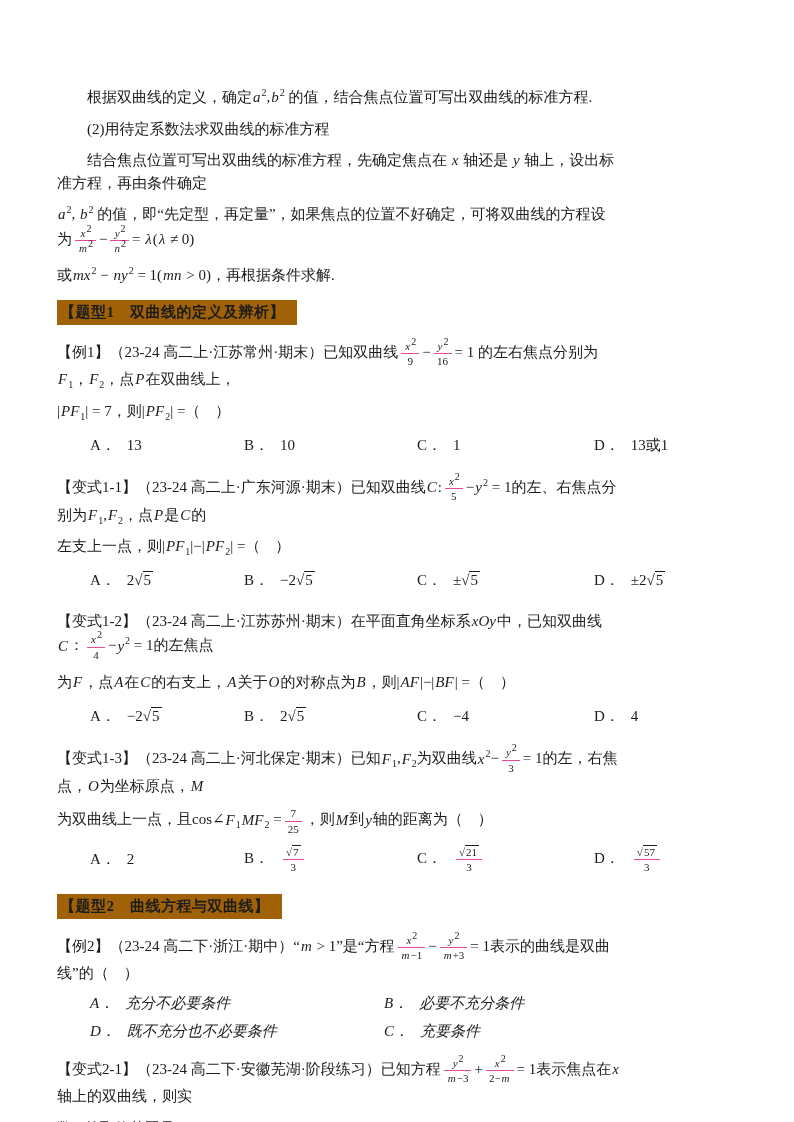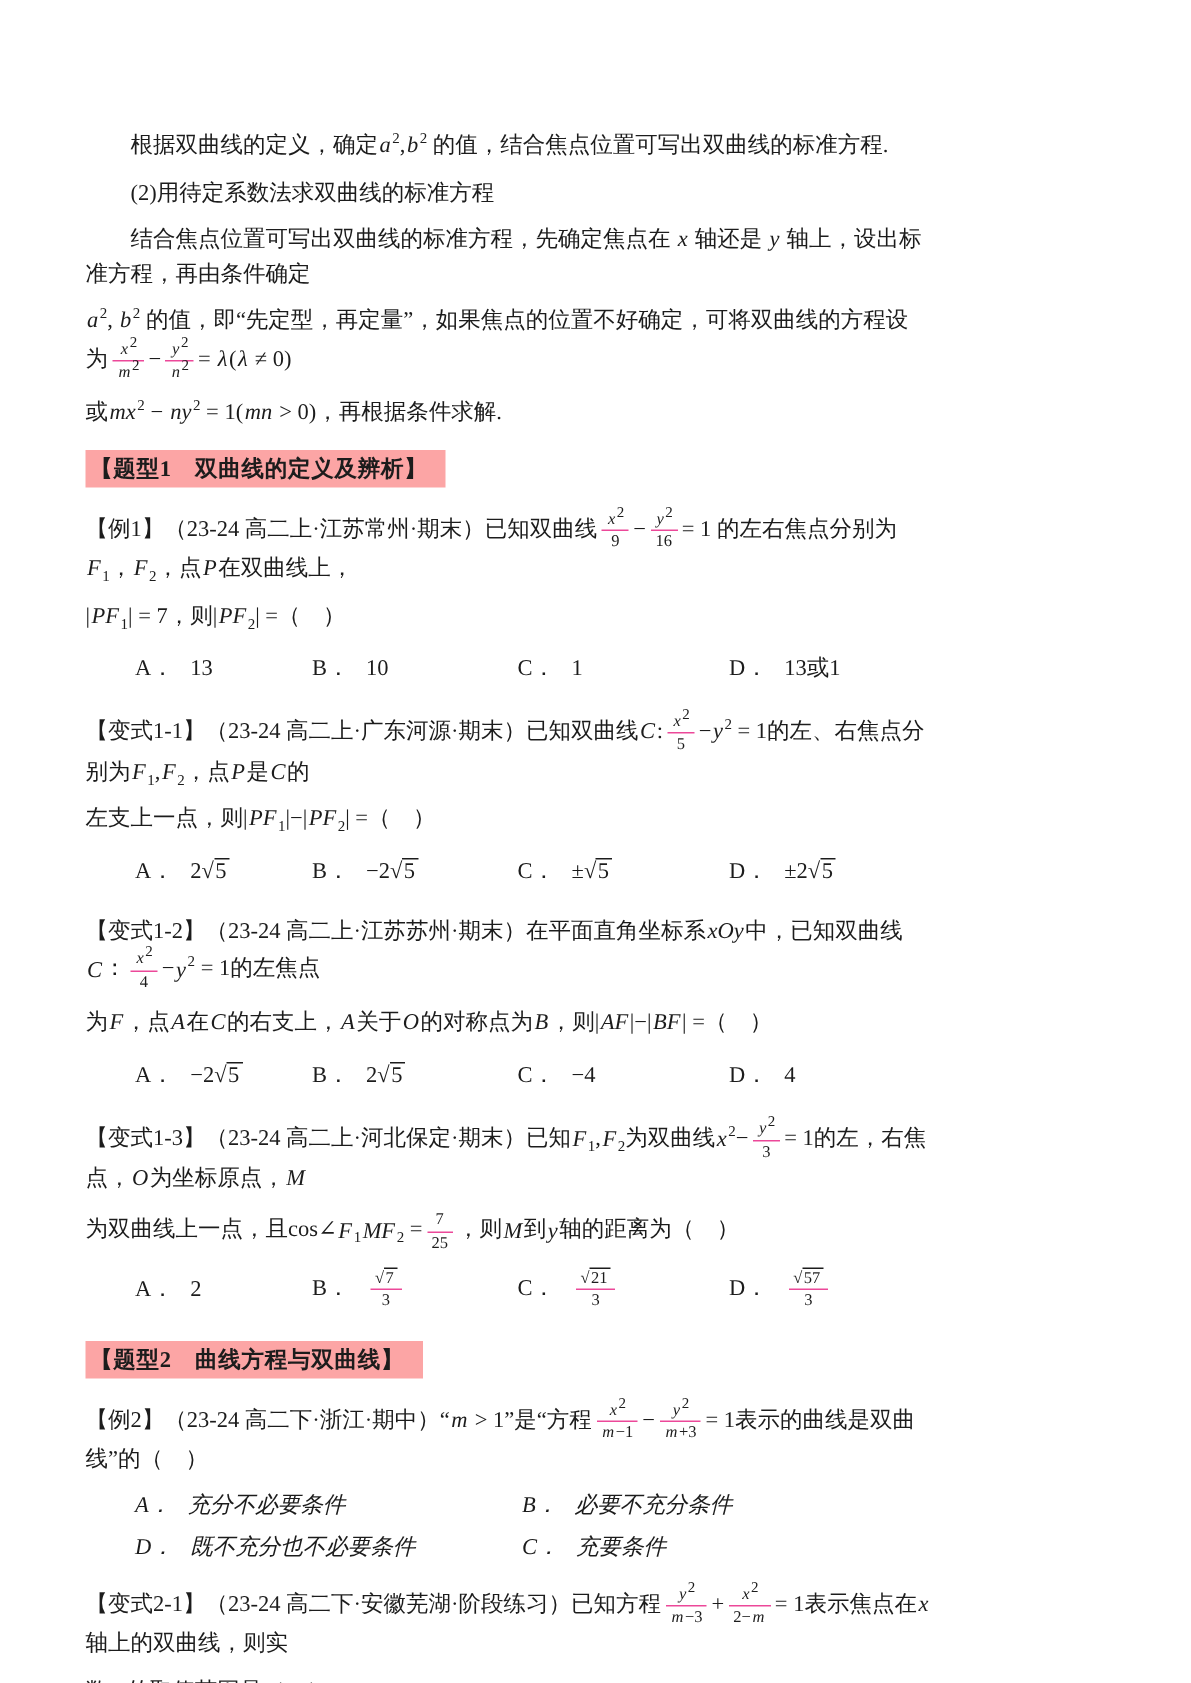--- a/index.html
+++ b/index.html
@@ -14,25 +14,25 @@
   .it{font-style:italic;font-family:"Liberation Serif","DejaVu Serif",serif;padding:0 1px;}
   sup{font-size:10px;line-height:0;}
   sub{font-size:10px;line-height:0;}
   .frac{display:inline-block;vertical-align:middle;text-align:center;margin:0 3px;}
   .fn,.fd{display:block;font-size:11px;line-height:1.3;padding:0 3px;white-space:nowrap;}
   .fd{border-top:1px solid #ec4899;}
   .sq{white-space:nowrap;}
   .rad{border-top:1px solid #1c1c1c;padding:0 2px 0 1px;}
   .sec{margin:4px 0 0 0;}
   .sec-header{
-    display:inline-block;background:#fca5a5;font-weight:bold;
+    display:inline-block;background:#a16207;font-weight:bold;
     padding:3px 12px 3px 3px;margin:4px 0 12px 0;letter-spacing:0.5px;
   }
   .problem{margin:2px 0 0 0;}
-  .opts{display:grid;padding-left:33px;margin:3px 0 15px 0;align-items:center;min-height:28px;}
+  .opts{display:grid;padding-left:33px;margin:3px 0 15px 0;align-items:center;min-height:28px;gap:36px;}
   .opts4{grid-template-columns:118px 137px 141px auto;}
   .opts2{grid-template-columns:258px auto;row-gap:9px;font-style:italic;}
   .opt{white-space:nowrap;}
   .opt .lab{margin-right:11px;}
 </style>
 </head>
 <body>
 
 <div class="page">
   <div id="intro">

